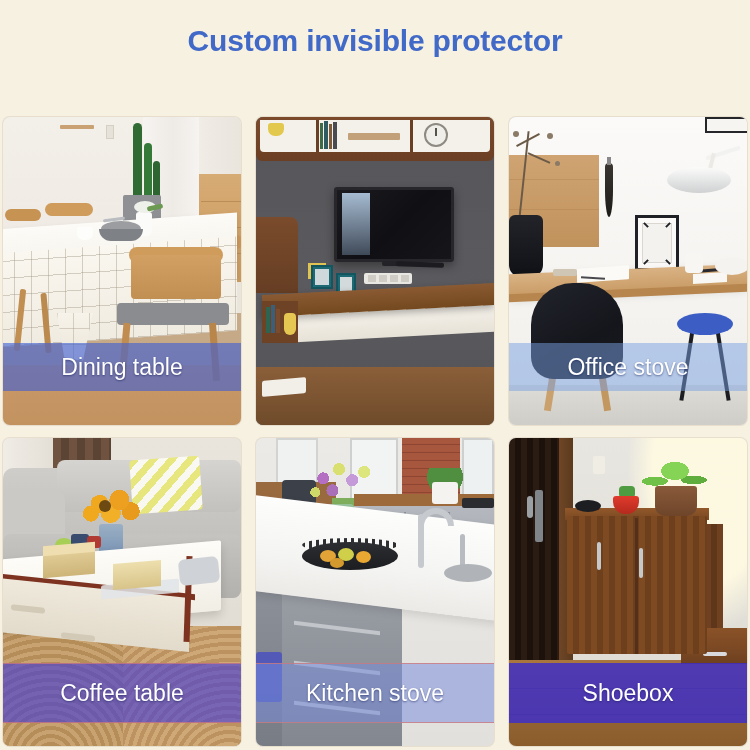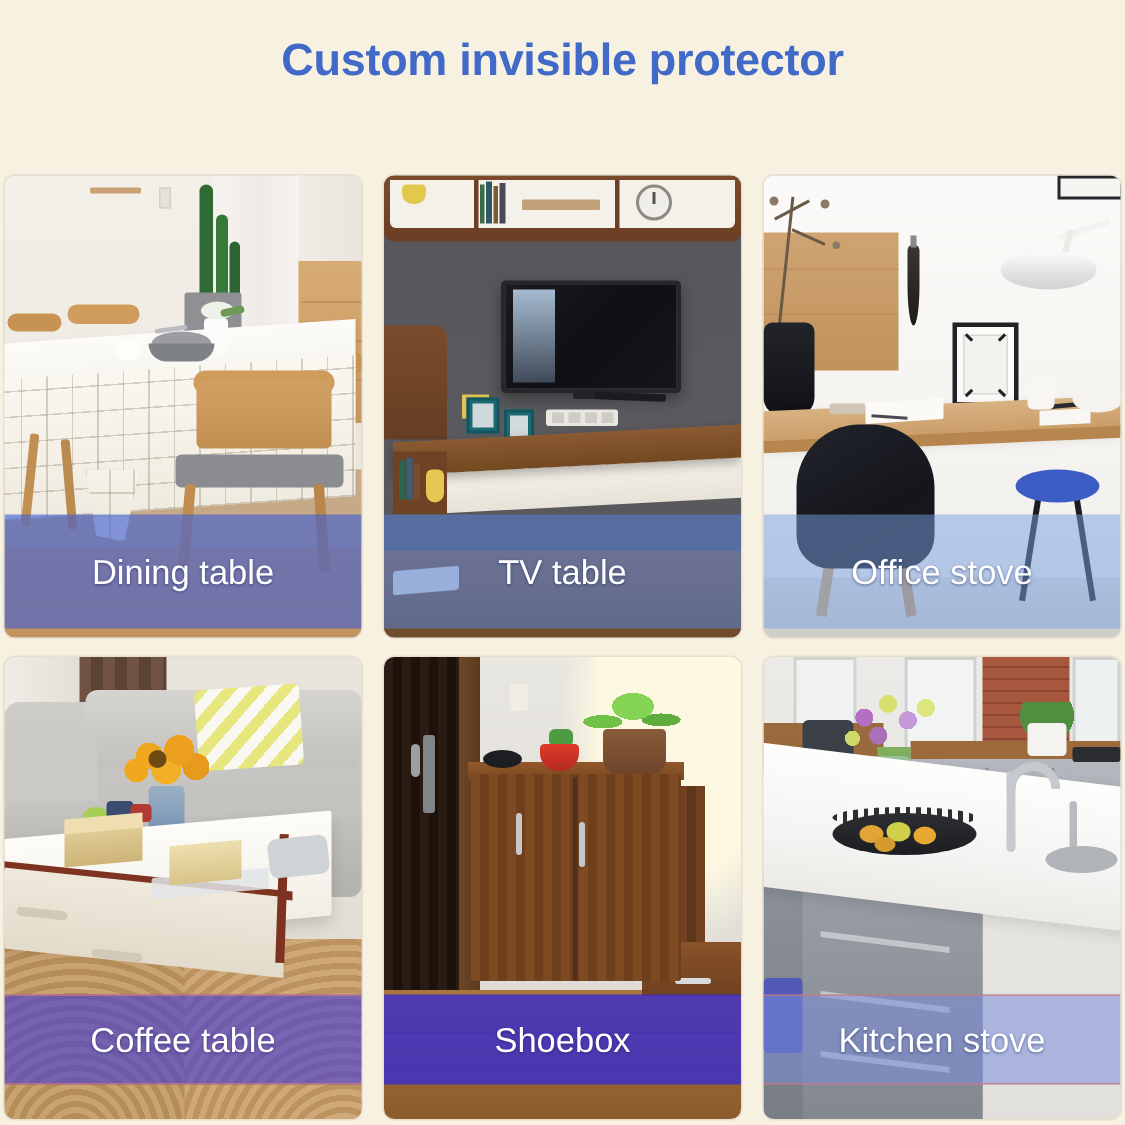--- a/index.html
+++ b/index.html
@@ -42,21 +42,21 @@
   .band {
     position:absolute; left:0; width:100%;
     display:flex; align-items:center; justify-content:center;
     z-index:40;
   }
   .band .cap {
     color:#ffffff; font-size:23px; line-height:26px;
     text-shadow:0 1px 2px rgba(20,30,90,0.55);
     white-space:nowrap;
   }
-  .band.r1 { top:226px; height:76px; }
+  .band.r1 { top:226px; height:48px; }
   .band.r2 { top:225px; height:60px; }
   .band.edge-top { border-top:1px solid rgba(208,120,120,0.75); }
   .band.edge-bot { border-bottom:1px solid rgba(208,120,120,0.75); }
 
   
   .b { position:absolute; }
 
   
   .t1 .wall  { inset:0; background:linear-gradient(180deg,#f3efe9 0%,#eee9e2 55%,#e8e2d8 100%); }
   .t1 .curtain { left:140px; top:0; width:60px; height:215px;
@@ -453,23 +453,20 @@
       <div class="b floor"></div>
       <div class="b consoleW"></div>
       <div class="b console"></div>
       <div class="b shelfL"></div>
       <div class="b bk1"></div>
         <div class="b bk2"></div>
         <div class="b bk3"></div>
       <div class="b yvase"></div>
       <div class="b book"></div>
     </div>
-    <div class="band r1">
-      <span class="cap">TV table</span>
-    </div>
   </div>
 
   <div class="tile t3">
     <div class="scene">
       <div class="b wall"></div>
       <div class="b woodpanel"></div>
       <div class="b wpline" style="top:62px"></div>
       <div class="b wpline" style="top:92px"></div>
       <div class="b topframe"></div>
       <div class="b lamparm"></div>
@@ -540,51 +537,20 @@
       <div class="b box1t"></div>
       <div class="b tray"></div>
       <div class="b tissue"></div>
       <div class="b statue"></div>
     </div>
     <div class="band r2 edge-top edge-bot">
       <span class="cap">Coffee table</span>
     </div>
   </div>
 
-  <div class="tile t6">
-    <div class="scene">
-      <div class="b wall"></div>
-      <div class="b wallglow"></div>
-      <div class="b switch"></div>
-      <div class="b door"></div>
-      <div class="b doorframe"></div>
-      <div class="b handle"></div>
-      <div class="b lock"></div>
-      <div class="b floor"></div>
-      <div class="b fline" style="top:250px"></div>
-      <div class="b fline" style="top:276px"></div>
-      <div class="b cab2"></div>
-      <div class="b bench"></div>
-      <div class="b benchh"></div>
-      <div class="b cabtop"></div>
-      <div class="b cab"></div>
-      <div class="b cabdiv"></div>
-      <div class="b cabh1"></div>
-      <div class="b cabh2"></div>
-      <div class="b plant"></div>
-      <div class="b plantpot"></div>
-      <div class="b succ"></div>
-      <div class="b redbowl"></div>
-      <div class="b blackobj"></div>
-    </div>
-    <div class="band r2">
-      <span class="cap">Shoebox</span>
-    </div>
-  </div>
-
   <div class="tile t5">
     <div class="scene">
       <div class="b wall"></div>
       <div class="b brick"></div>
       <div class="b win1"></div>
       <div class="b win2"></div>
       <div class="b win3"></div>
       <div class="b backdesk"></div>
       <div class="b chairdk"></div>
       <div class="b bwood"></div>
@@ -615,13 +581,44 @@
         <div class="b fr2"></div>
         <div class="b fr3"></div>
         <div class="b fr4"></div>
       <div class="b stoolb"></div>
     </div>
     <div class="band r2 edge-top edge-bot">
       <span class="cap">Kitchen stove</span>
     </div>
   </div>
 
+  <div class="tile t6">
+    <div class="scene">
+      <div class="b wall"></div>
+      <div class="b wallglow"></div>
+      <div class="b switch"></div>
+      <div class="b door"></div>
+      <div class="b doorframe"></div>
+      <div class="b handle"></div>
+      <div class="b lock"></div>
+      <div class="b floor"></div>
+      <div class="b fline" style="top:250px"></div>
+      <div class="b fline" style="top:276px"></div>
+      <div class="b cab2"></div>
+      <div class="b bench"></div>
+      <div class="b benchh"></div>
+      <div class="b cabtop"></div>
+      <div class="b cab"></div>
+      <div class="b cabdiv"></div>
+      <div class="b cabh1"></div>
+      <div class="b cabh2"></div>
+      <div class="b plant"></div>
+      <div class="b plantpot"></div>
+      <div class="b succ"></div>
+      <div class="b redbowl"></div>
+      <div class="b blackobj"></div>
+    </div>
+    <div class="band r2">
+      <span class="cap">Shoebox</span>
+    </div>
+  </div>
+
 </div>
 
 </body></html>

